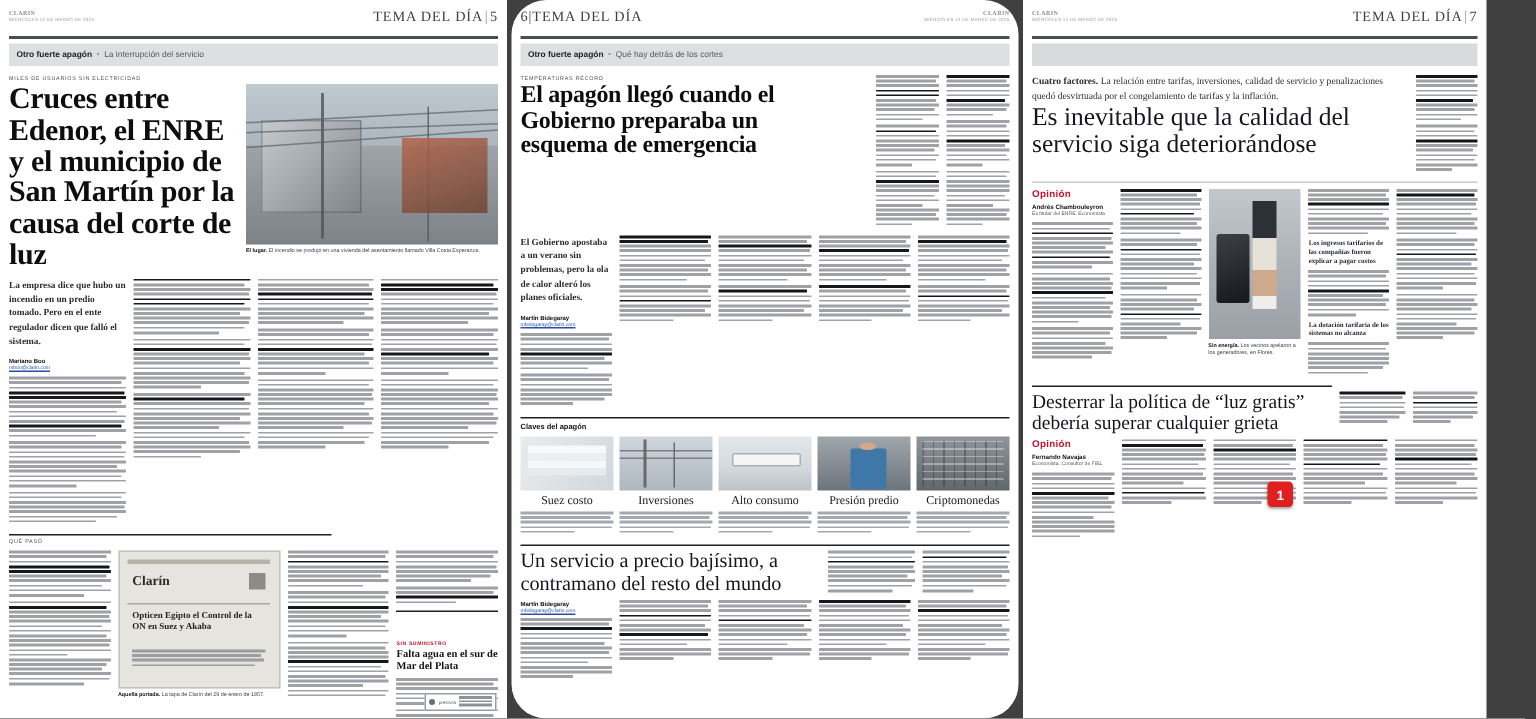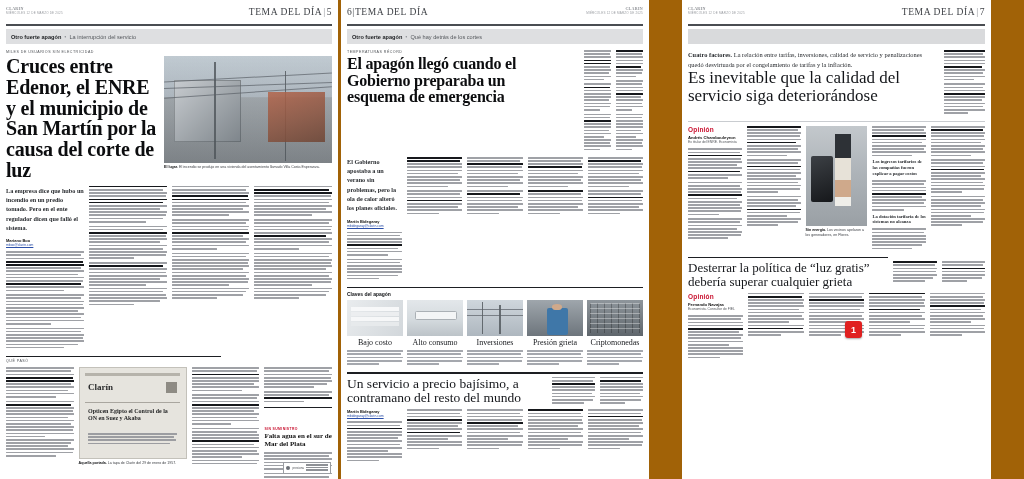--- a/index.html
+++ b/index.html
@@ -4,31 +4,31 @@
 <style>
   * { box-sizing: border-box; }
   html, body {
     margin: 0; padding: 0;
     background: #b9bcc0;
     font-family: "Liberation Serif", serif;
   }
   .spread {
     position: relative;
     width: 1024px; height: 479px;
-    background: #a16207;
+    background: #404040;
     overflow: hidden;
   }
   .page {
     position: absolute;
     top: 0; height: 479px;
     background: #ffffff;
     overflow: hidden;
   }
   #page5 { left: 0px;   width: 338px; }
-  #page6 { left: 341px; width: 308px; }
+  #page6 { left: 341px; width: 338px; border-radius: 23px; }
   #page7 { left: 682px; width: 309px; }
 
   
   .masthead {
     display: flex; align-items: flex-start; justify-content: space-between;
     padding: 7px 6px 3px 6px;
     height: 24px;
   }
   .mh-logo { line-height: 1; }
   .mh-logo .brand {
@@ -775,33 +775,21 @@
       </div>
     </div>
 
     <div class="pad mt6">
       <div class="hr-dark"></div>
       <div class="keys-title mt3">Claves del apagón</div>
       <div class="keycards mt3">
 
         <div class="keycard">
           <div class="photo kc-photo ph-bills"></div>
-          <div class="kc-title">Bajo costo</div>
-          <div class="kc-body">
-            <div class="tl s1"></div>
-              <div class="tl s2"></div>
-              <div class="tl s1"></div>
-              <div class="tl s3"></div>
-              <div class="tl s6"></div>
-          </div>
-        </div>
-
-        <div class="keycard">
-          <div class="photo kc-photo ph-ac"></div>
-          <div class="kc-title">Alto consumo</div>
+          <div class="kc-title">Suez costo</div>
           <div class="kc-body">
             <div class="tl s1"></div>
               <div class="tl s2"></div>
               <div class="tl s1"></div>
               <div class="tl s3"></div>
               <div class="tl s6"></div>
           </div>
         </div>
 
         <div class="keycard">
@@ -815,22 +803,34 @@
           <div class="kc-body">
             <div class="tl s1"></div>
               <div class="tl s2"></div>
               <div class="tl s1"></div>
               <div class="tl s3"></div>
               <div class="tl s6"></div>
           </div>
         </div>
 
         <div class="keycard">
+          <div class="photo kc-photo ph-ac"></div>
+          <div class="kc-title">Alto consumo</div>
+          <div class="kc-body">
+            <div class="tl s1"></div>
+              <div class="tl s2"></div>
+              <div class="tl s1"></div>
+              <div class="tl s3"></div>
+              <div class="tl s6"></div>
+          </div>
+        </div>
+
+        <div class="keycard">
           <div class="photo kc-photo ph-worker"></div>
-          <div class="kc-title">Presión grieta</div>
+          <div class="kc-title">Presión predio</div>
           <div class="kc-body">
             <div class="tl s1"></div>
               <div class="tl s2"></div>
               <div class="tl s1"></div>
               <div class="tl s3"></div>
               <div class="tl s6"></div>
           </div>
         </div>
 
         <div class="keycard">

